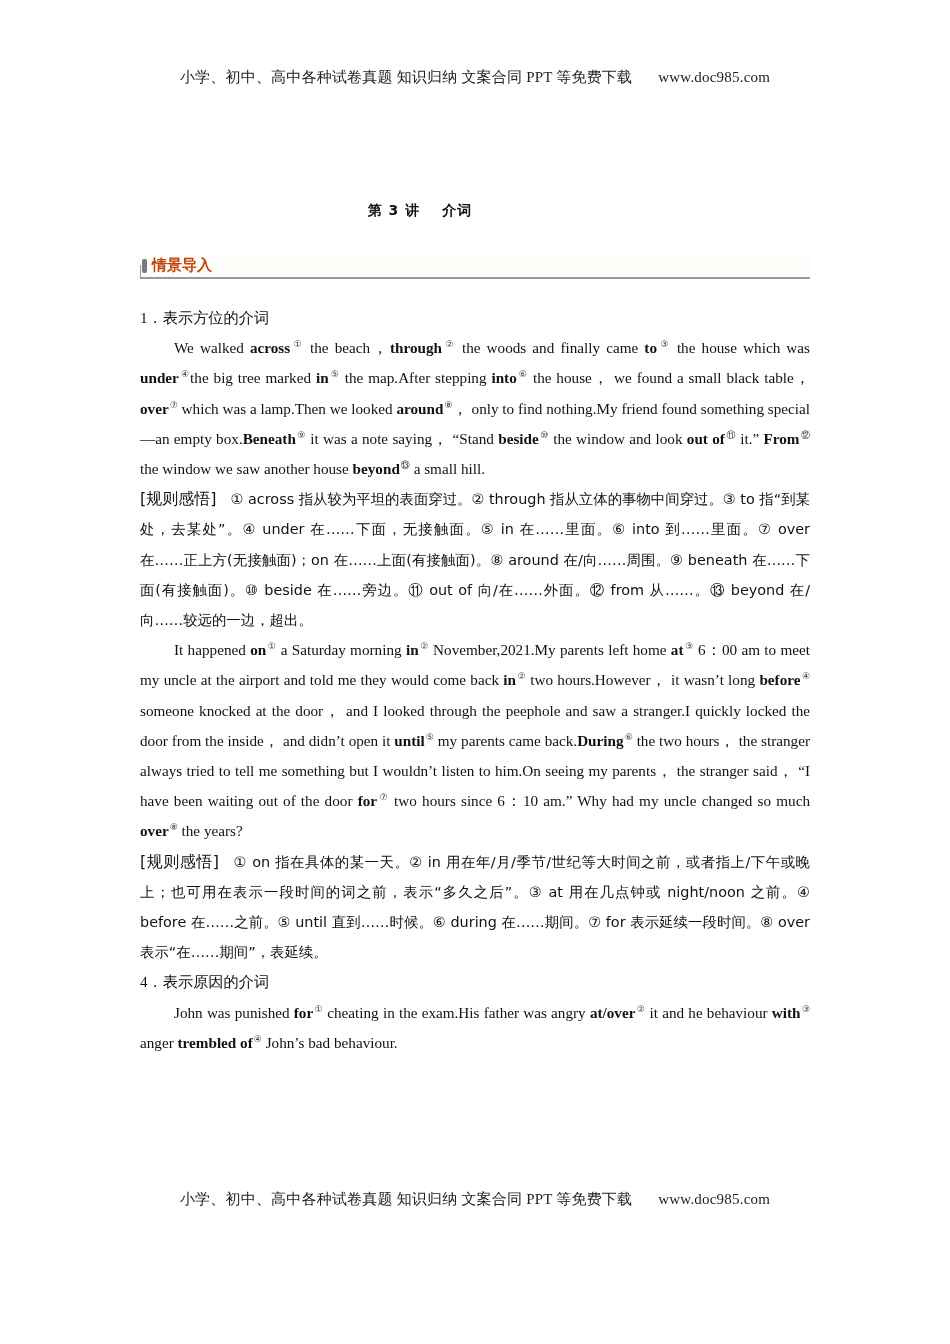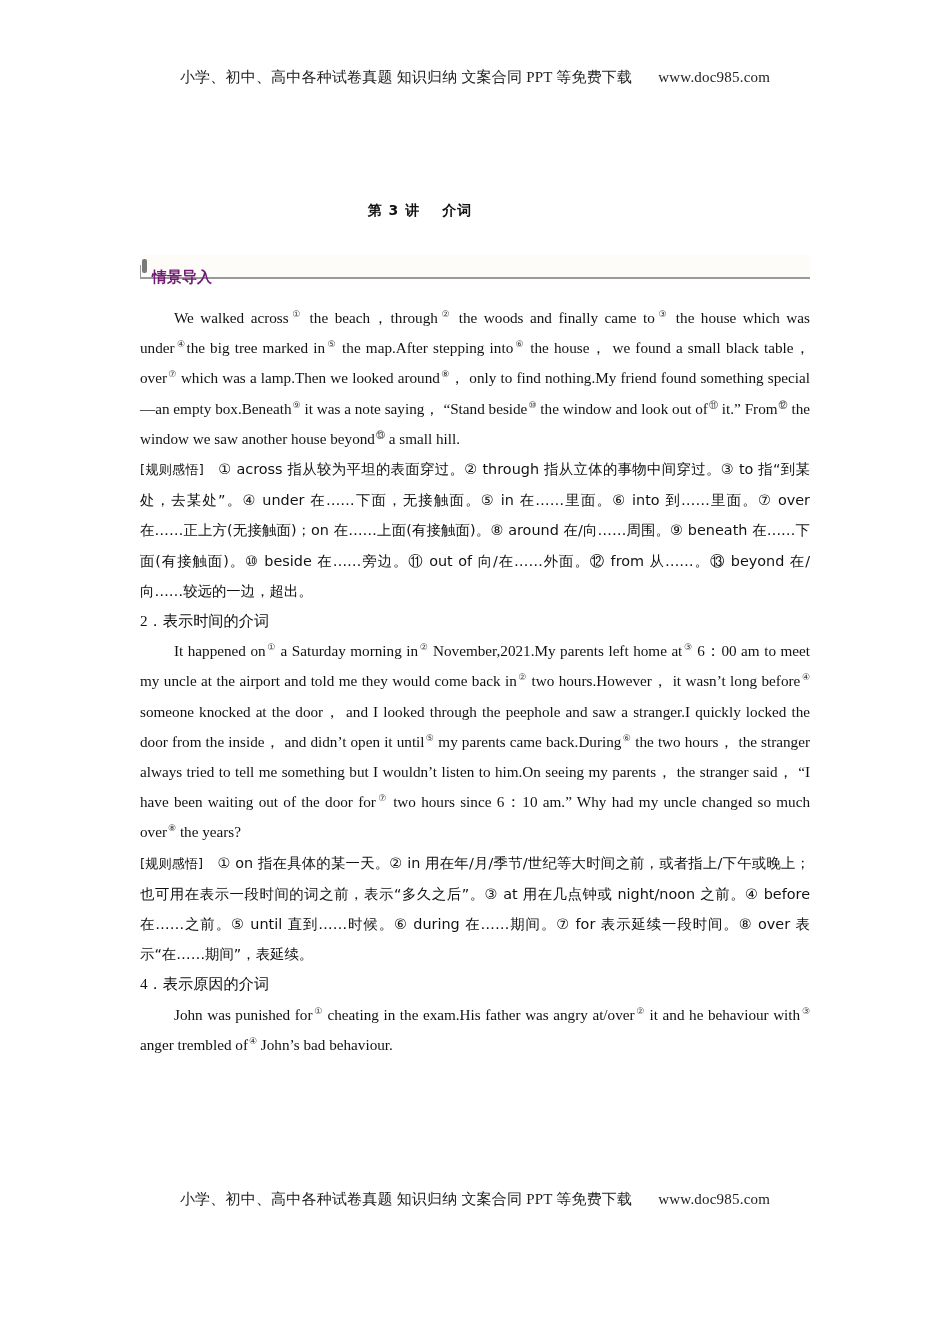--- a/index.html
+++ b/index.html
@@ -12,53 +12,53 @@
   .header .url, .footer .url { margin-left: 26px; }
   .title { position: absolute; top: 174px; left: 0; width: 840px; text-align: center;
          font-family: "DejaVu Sans", sans-serif; font-weight: bold; font-size: 14px; color: #111; letter-spacing: 1px; margin-top: 28px; }
   .title .gap { display: inline-block; width: 22px; }
   .section-bar { position: absolute; top: 255px; left: 140px; width: 670px; height: 22px;
          background: #fdfcf8; border-bottom: 2px solid #9a9a9a; }
   .section-bar .mark { position: absolute; left: 2px; top: 4px; width: 5px; height: 14px;
          background: #7a7a7a; border-radius: 2px; }
   .section-bar .mark-l { position: absolute; left: 0; top: 10px; width: 1px; height: 12px; background: #9a9a9a; }
   .section-bar .label { position: absolute; left: 12px; top: 1px; font-family: Liberation Sans, sans-serif;
-         font-weight: bold; font-size: 15px; color: #701a75; margin-top: 12px; }
+         font-weight: bold; font-size: 15px; color: #c2410c; }
   .content { position: absolute; top: 303px; left: 140px; width: 670px; font-size: 15.2px; line-height: 30.2px; }
   .content p { margin: 0; text-align: justify; }
   .content .indent { text-indent: 34px; }
   .heading { font-family: "Liberation Serif", serif; }
   .cn { font-family: "DejaVu Sans", sans-serif; font-size: 14.4px; }
-  b { font-weight: normal; margin-top: 12px; }
+  b { font-weight: bold; margin-top: 12px; }
   sup { font-size: 9px; vertical-align: 6px; line-height: 0; color: #333; margin-left: 1px; }
-  .rule-tag { font-family: "DejaVu Sans", sans-serif; font-size: 13px; margin-right: 14px; }
+  .rule-tag { font-family: "DejaVu Sans", sans-serif; font-size: 16px; margin-right: 14px; }
 </style>
 </head>
 <body>
 
 <div class="header">
   <span>小学、初中、高中各种试卷真题  知识归纳  文案合同  PPT 等免费下载</span><span class="url">www.doc985.com</span>
 </div>
 
 <div class="title">
   <span>第 3 讲</span><span class="gap"></span><span>介词</span>
 </div>
 
 <div class="section-bar">
   <span class="mark-l"></span>
   <span class="mark"></span>
   <span class="label">情景导入</span>
 </div>
 
 <div class="content">
 
+  <p class="heading">1．表示方位的介词</p>
   <p class="indent"><span>We walked </span><b>across</b><sup>①</sup><span> the beach，</span><b>through</b><sup>②</sup><span> the woods and finally came </span><b>to</b><sup>③</sup><span> the house which was </span><b>under</b><sup>④</sup><span>the big tree marked </span><b>in</b><sup>⑤</sup><span> the map.After stepping </span><b>into</b><sup>⑥</sup><span> the house， we found a small black table，</span><b>over</b><sup>⑦</sup><span> which was a lamp.Then we looked </span><b>around</b><sup>⑧</sup><span>， only to find nothing.My friend found something special—an empty box.</span><b>Beneath</b><sup>⑨</sup><span> it was a note saying， “Stand </span><b>beside</b><sup>⑩</sup><span> the window and look </span><b>out of</b><sup>⑪</sup><span> it.” </span><b>From</b><sup>⑫</sup><span> the window we saw another house </span><b>beyond</b><sup>⑬</sup><span> a small hill.</span></p>
   <p><span class="rule-tag">[规则感悟]</span><span class="cn">① across 指从较为平坦的表面穿过。② through 指从立体的事物中间穿过。③ to 指“到某处，去某处”。④ under 在……下面，无接触面。⑤ in 在……里面。⑥ into 到……里面。⑦ over 在……正上方(无接触面)；on 在……上面(有接触面)。⑧ around 在/向……周围。⑨ beneath 在……下面(有接触面)。⑩ beside 在……旁边。⑪ out of 向/在……外面。⑫ from 从……。⑬ beyond 在/向……较远的一边，超出。</span></p>
 
-  <p class="heading">2．表示时间的介词</p>
   <p class="indent"><span>It happened </span><b>on</b><sup>①</sup><span> a Saturday morning </span><b>in</b><sup>②</sup><span> November,2021.My parents left home </span><b>at</b><sup>③</sup><span> 6：00 am to meet my uncle at the airport and told me they would come back </span><b>in</b><sup>②</sup><span> two hours.However， it wasn’t long </span><b>before</b><sup>④</sup><span> someone knocked at the door， and I looked through the peephole and saw a stranger.I quickly locked the door from the inside， and didn’t open it </span><b>until</b><sup>⑤</sup><span> my parents came back.</span><b>During</b><sup>⑥</sup><span> the two hours， the stranger always tried to tell me something but I wouldn’t listen to him.On seeing my parents， the stranger said， “I have been waiting out of the door </span><b>for</b><sup>⑦</sup><span> two hours since 6：10 am.” Why had my uncle changed so much </span><b>over</b><sup>⑧</sup><span> the years?</span></p>
   <p><span class="rule-tag">[规则感悟]</span><span class="cn">① on 指在具体的某一天。② in 用在年/月/季节/世纪等大时间之前，或者指上/下午或晚上；也可用在表示一段时间的词之前，表示“多久之后”。③ at 用在几点钟或 night/noon 之前。④ before 在……之前。⑤ until 直到……时候。⑥ during 在……期间。⑦ for 表示延续一段时间。⑧ over 表示“在……期间”，表延续。</span></p>
 
   <p class="heading">4．表示原因的介词</p>
   <p class="indent"><span>John was punished </span><b>for</b><sup>①</sup><span> cheating in the exam.His father was angry </span><b>at/over</b><sup>②</sup><span> it and he behaviour </span><b>with</b><sup>③</sup><span> anger </span><b>trembled of</b><sup>④</sup><span> John’s bad behaviour.</span></p>
 </div>
 
 <div class="footer">
   <span>小学、初中、高中各种试卷真题  知识归纳  文案合同  PPT 等免费下载</span><span class="url">www.doc985.com</span>
 </div>

